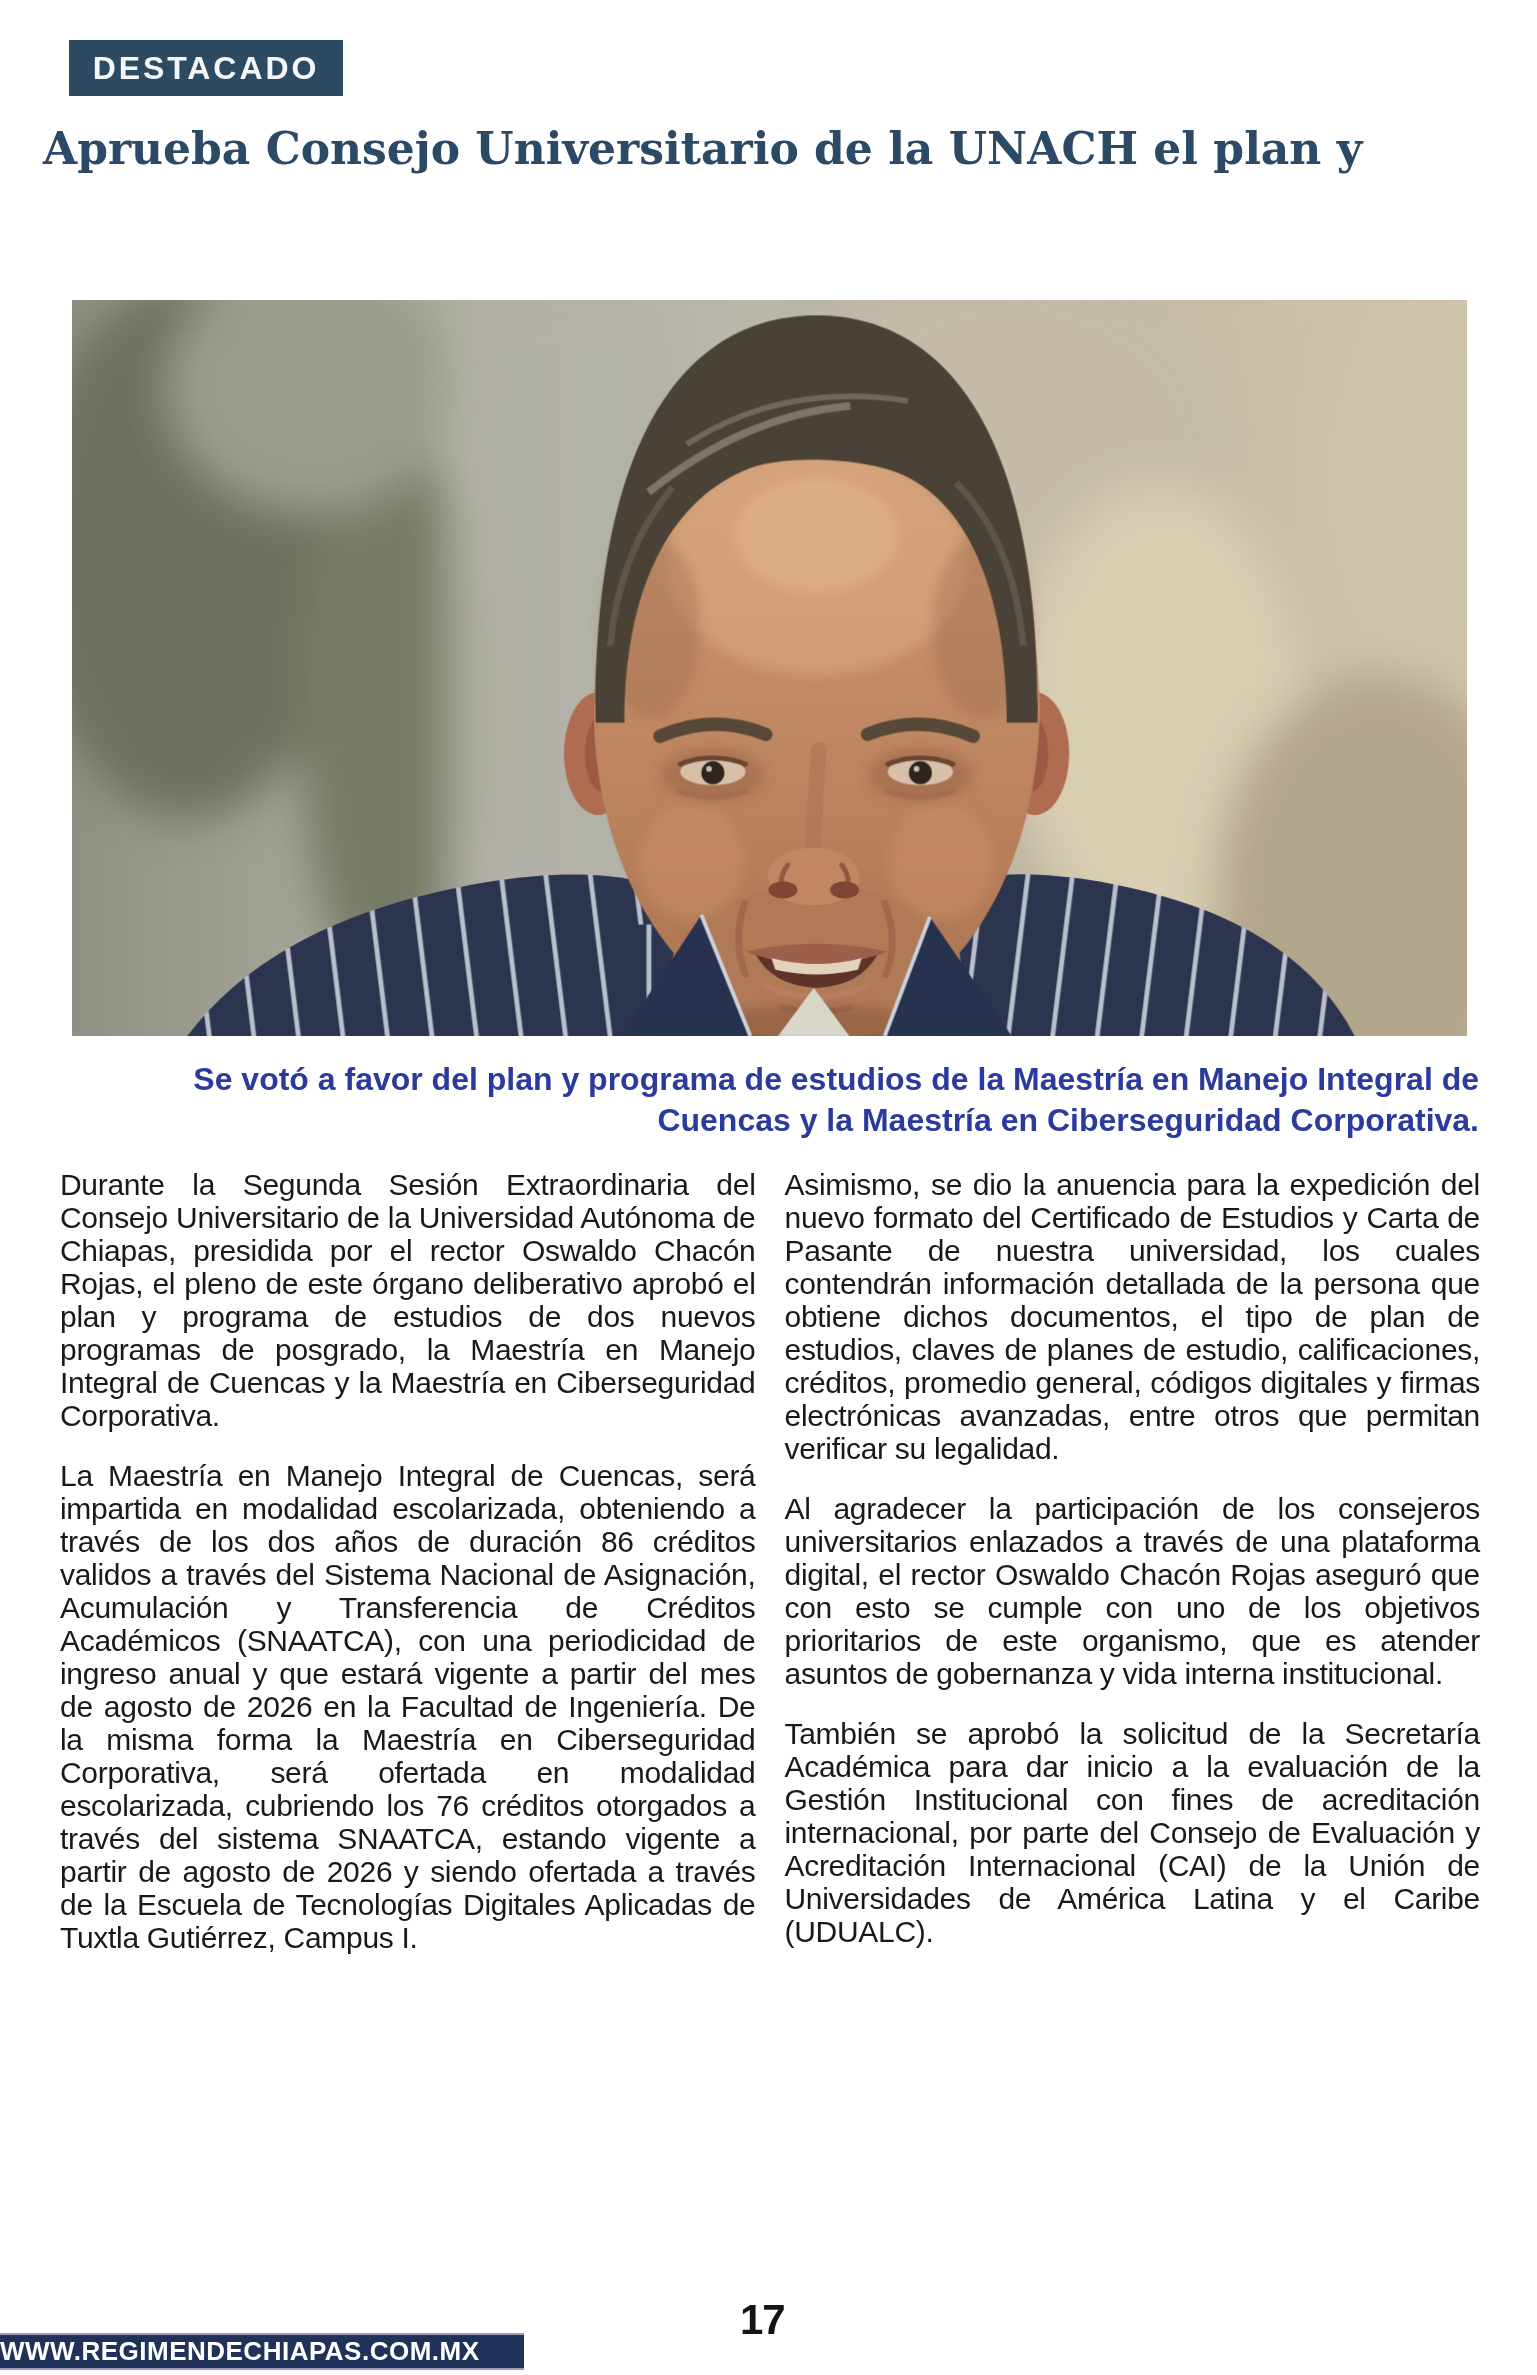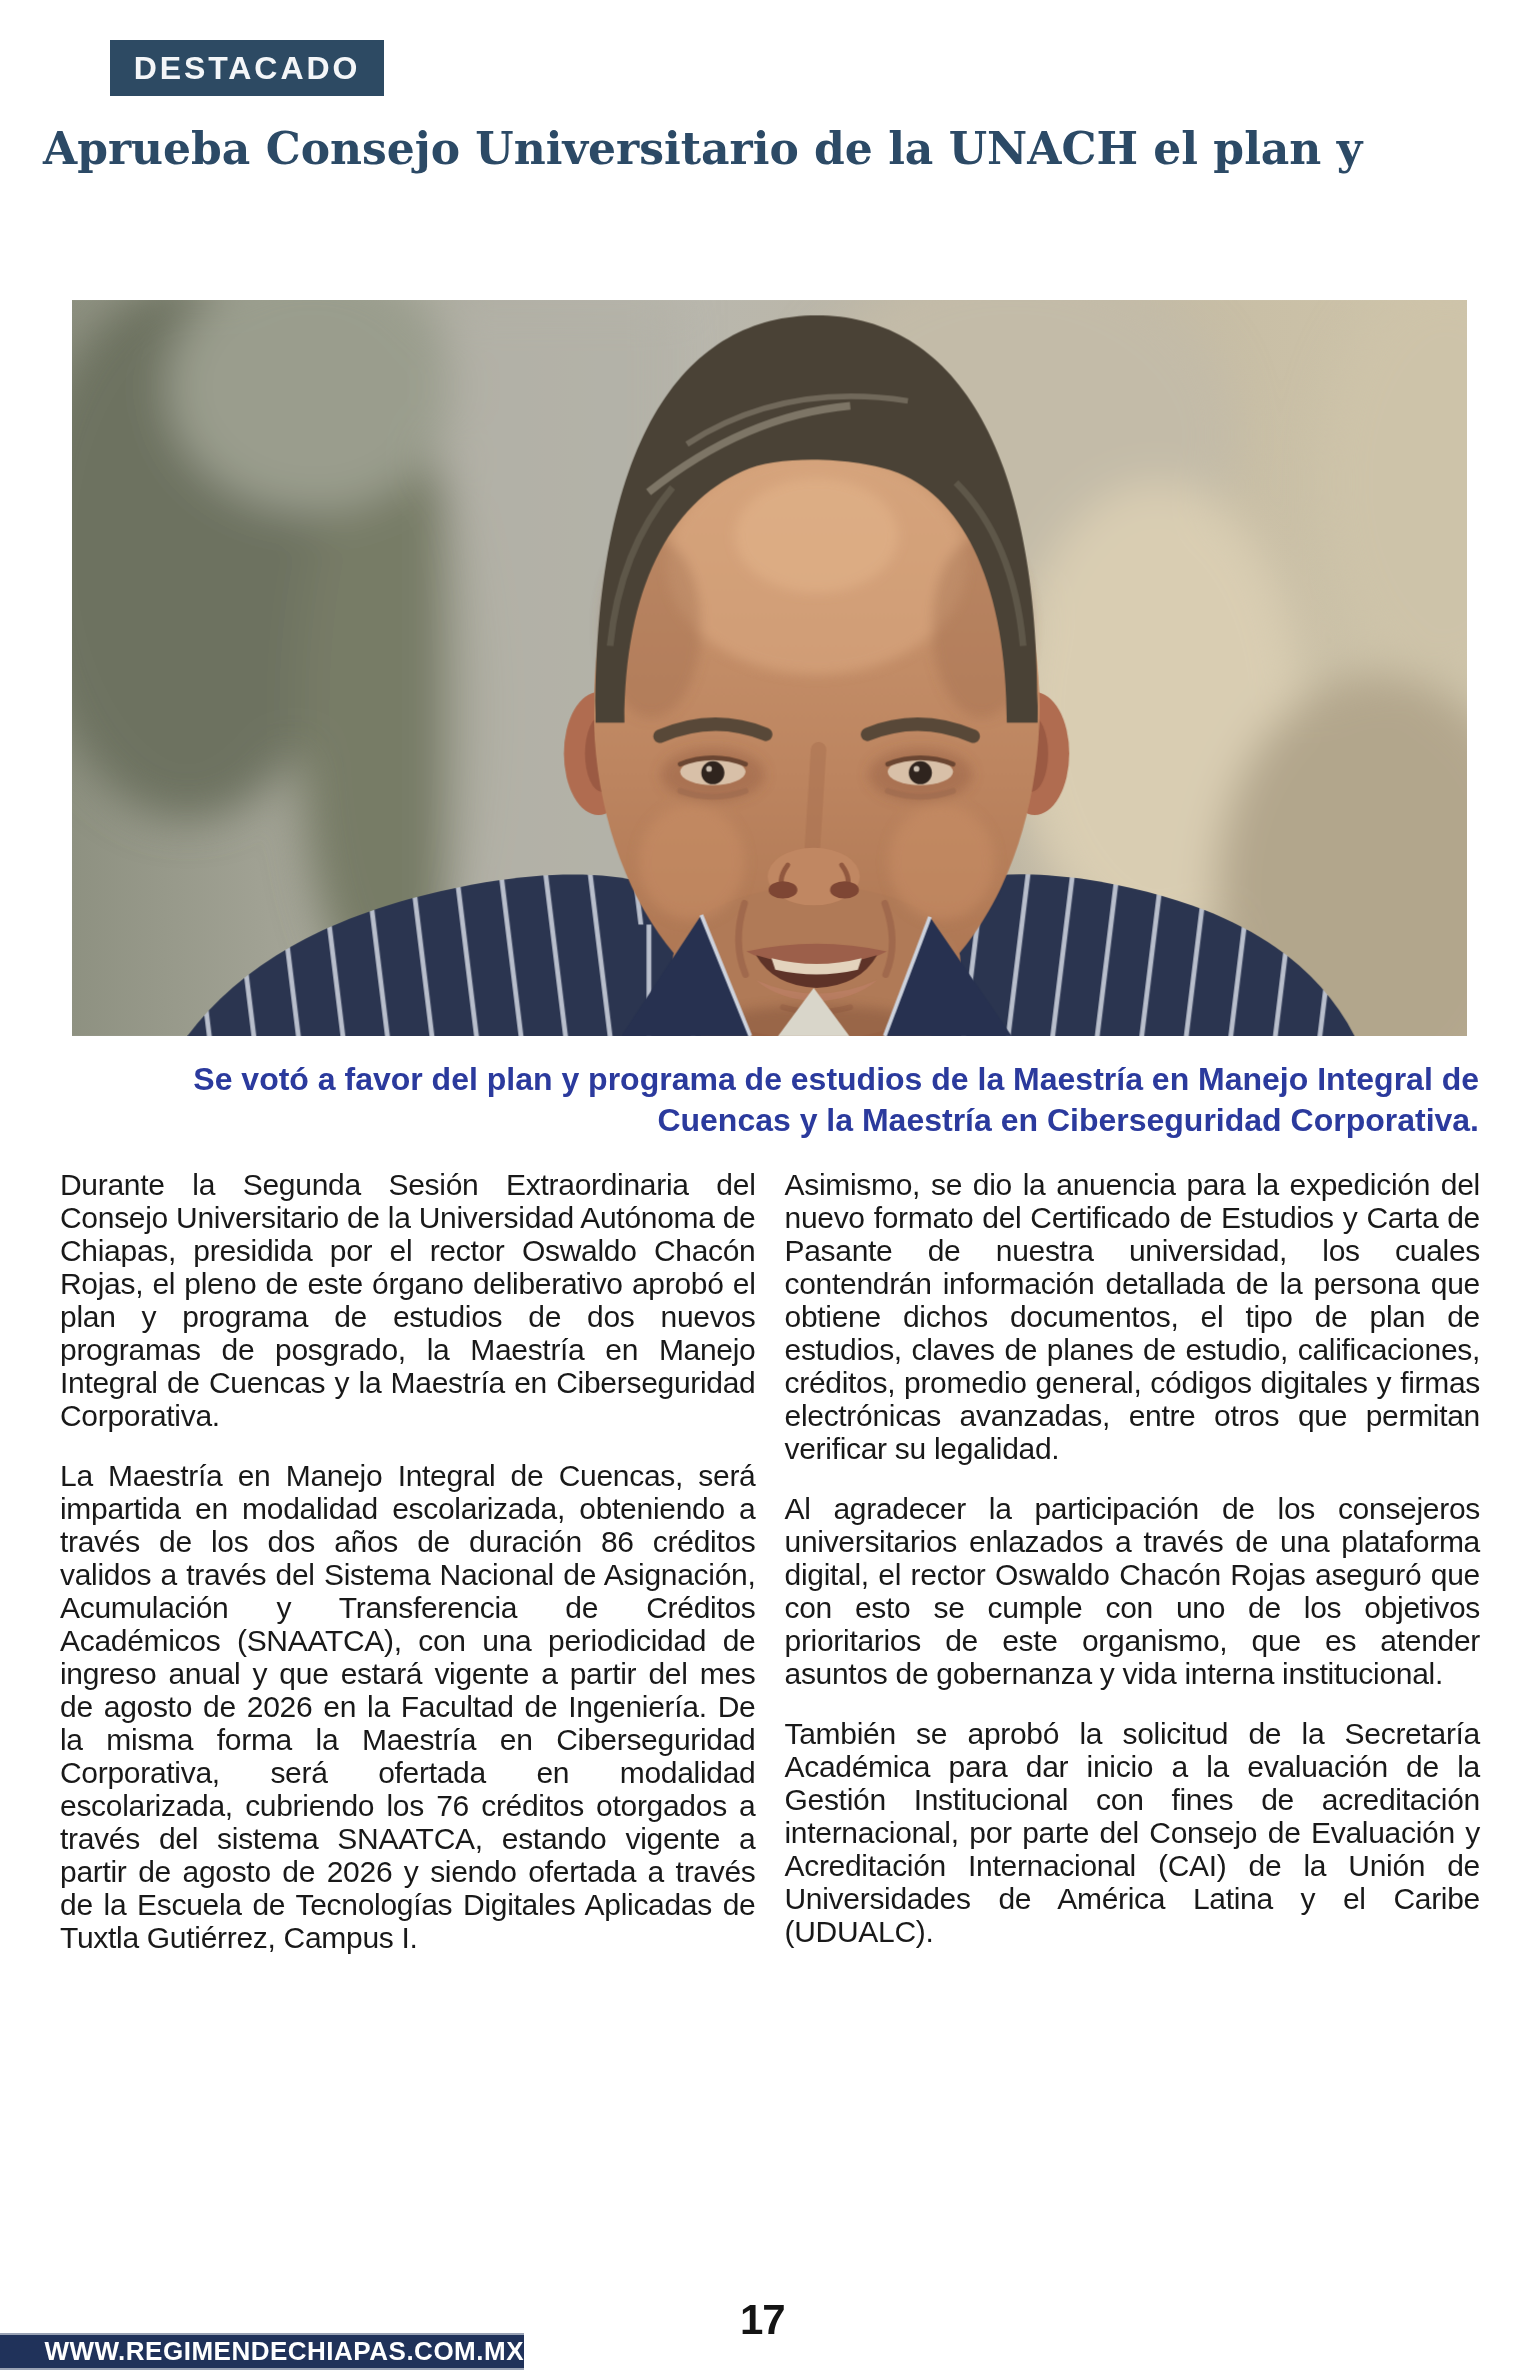--- a/index.html
+++ b/index.html
@@ -13,21 +13,21 @@
   }
   .badge{
     position:absolute;
     left:69px; top:40px;
     width:274px; height:56px;
     background:#2d4a63;
     color:#f4f6f8;
     font-weight:bold;
     font-size:32px;
     letter-spacing:2.9px;
-    display:flex; align-items:center; justify-content:center;margin-left:41px;
+    display:flex; align-items:center; justify-content:center;
   }
   .headline{
     position:absolute;
     left:43px; right:43px; top:121px;
     margin:0;
     text-align:left;
     font-family:"DejaVu Serif", serif;
     font-weight:bold;
     font-size:44px;
     line-height:56px;
@@ -76,21 +76,21 @@
     color:#141414;
     letter-spacing:-1px;
   }
   .footer-bar{
     position:absolute;
     left:0; top:2333px;
     width:524px; height:33px;
     background:#20325a;
     border-top:2.9px solid #9aa3b5;
     border-bottom:2.9px solid #9aa3b5;
-    display:flex; align-items:center; justify-content:flex-end;
+    display:flex; align-items:center; justify-content:flex-start;
   }
   .footer-bar span{
     color:#ffffff;
     font-weight:bold;
     font-size:26px;
     letter-spacing:0.5px;
   }
 </style>
 </head>
 <body>

